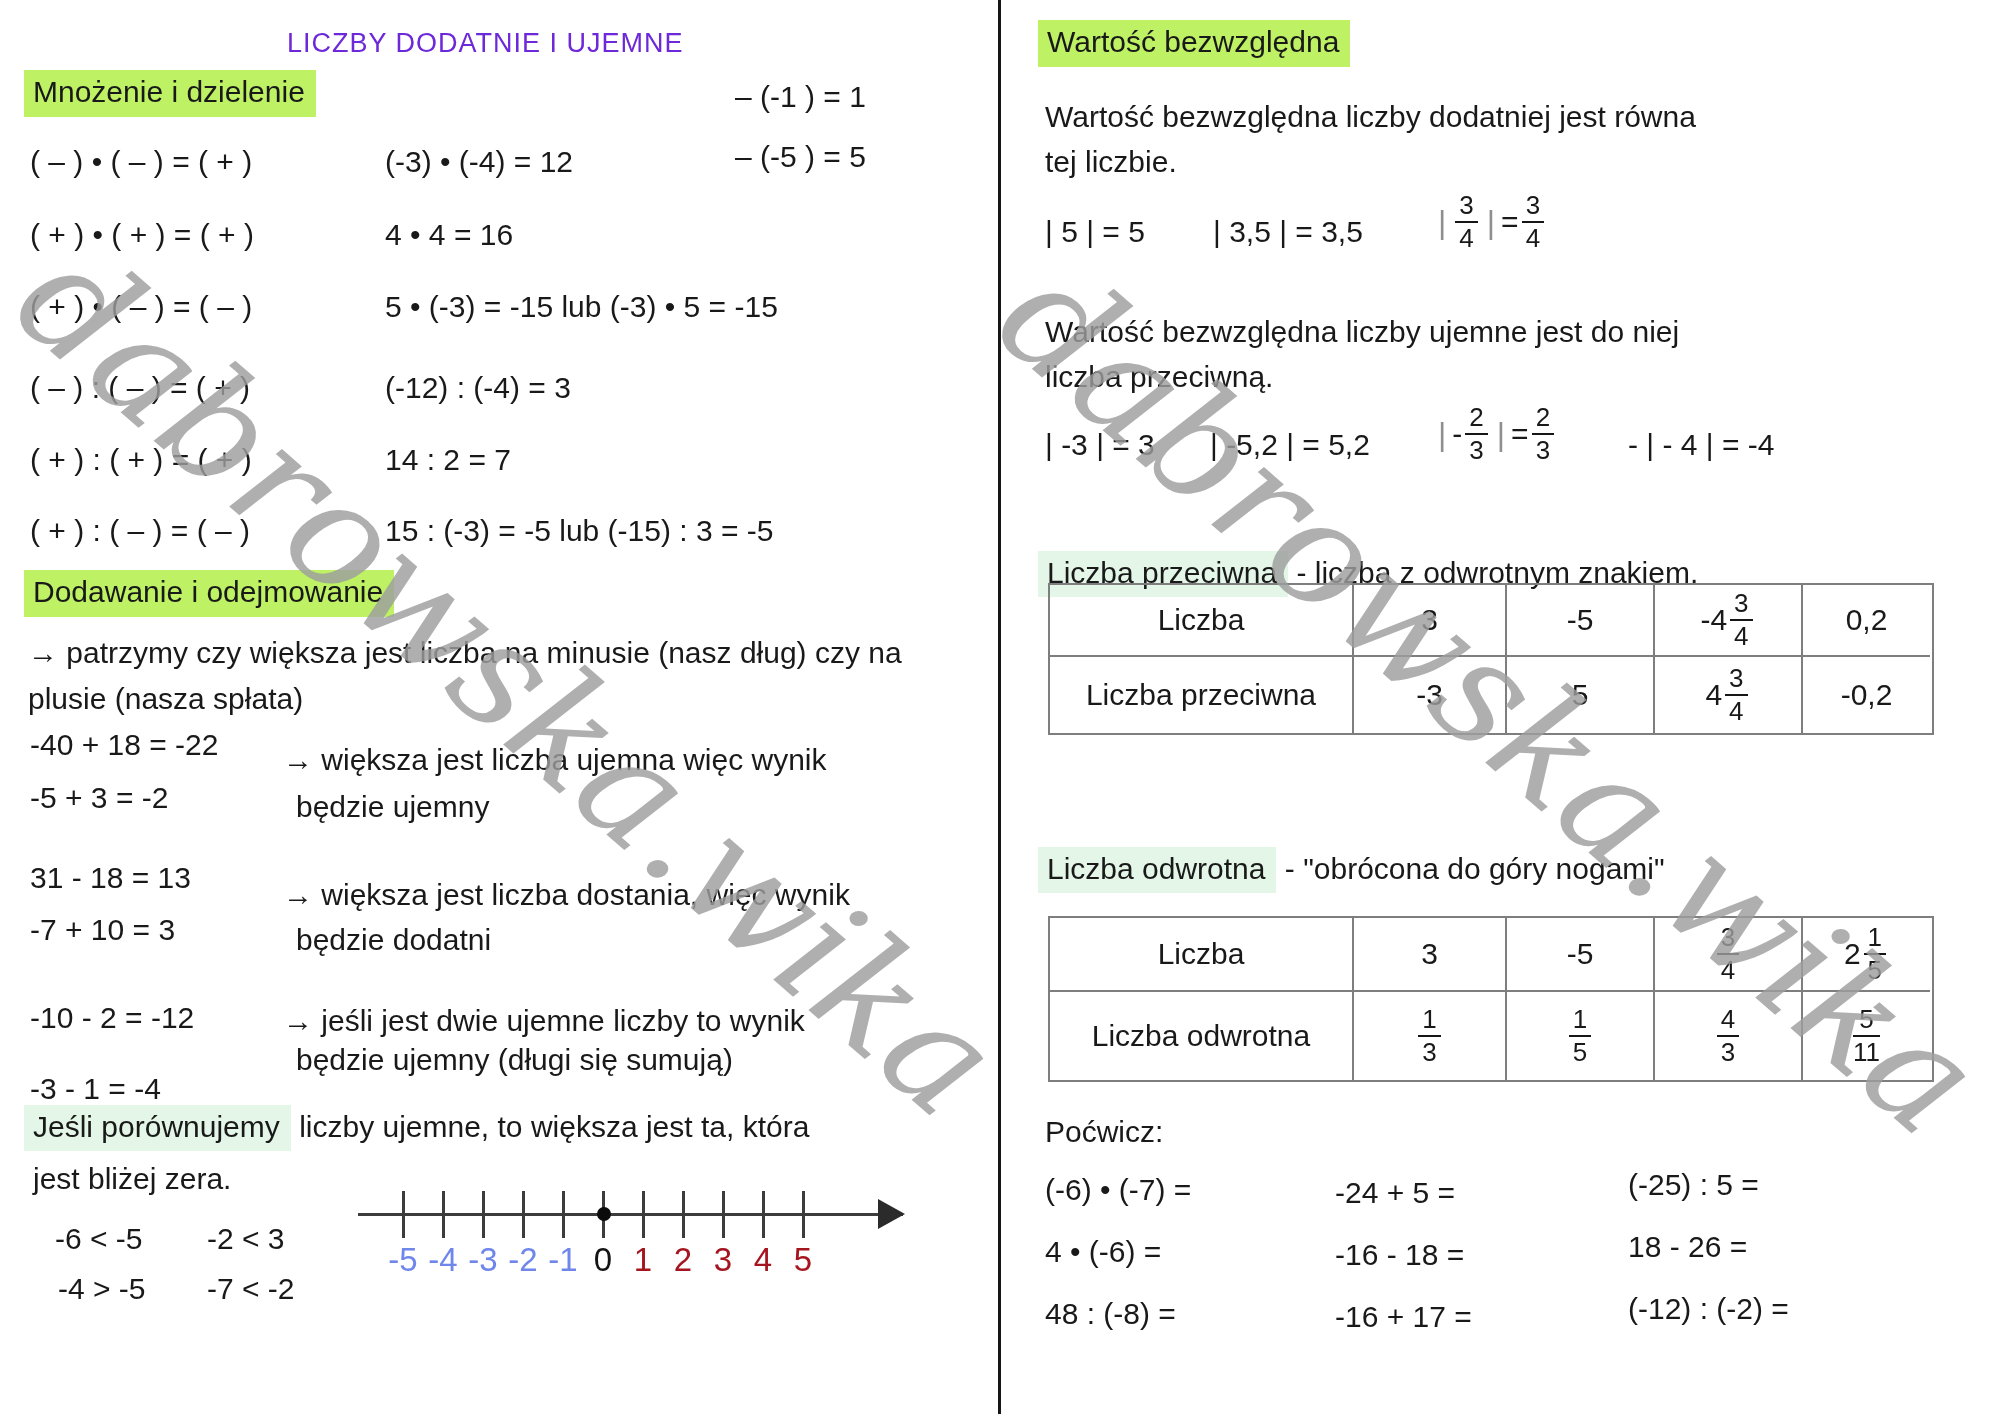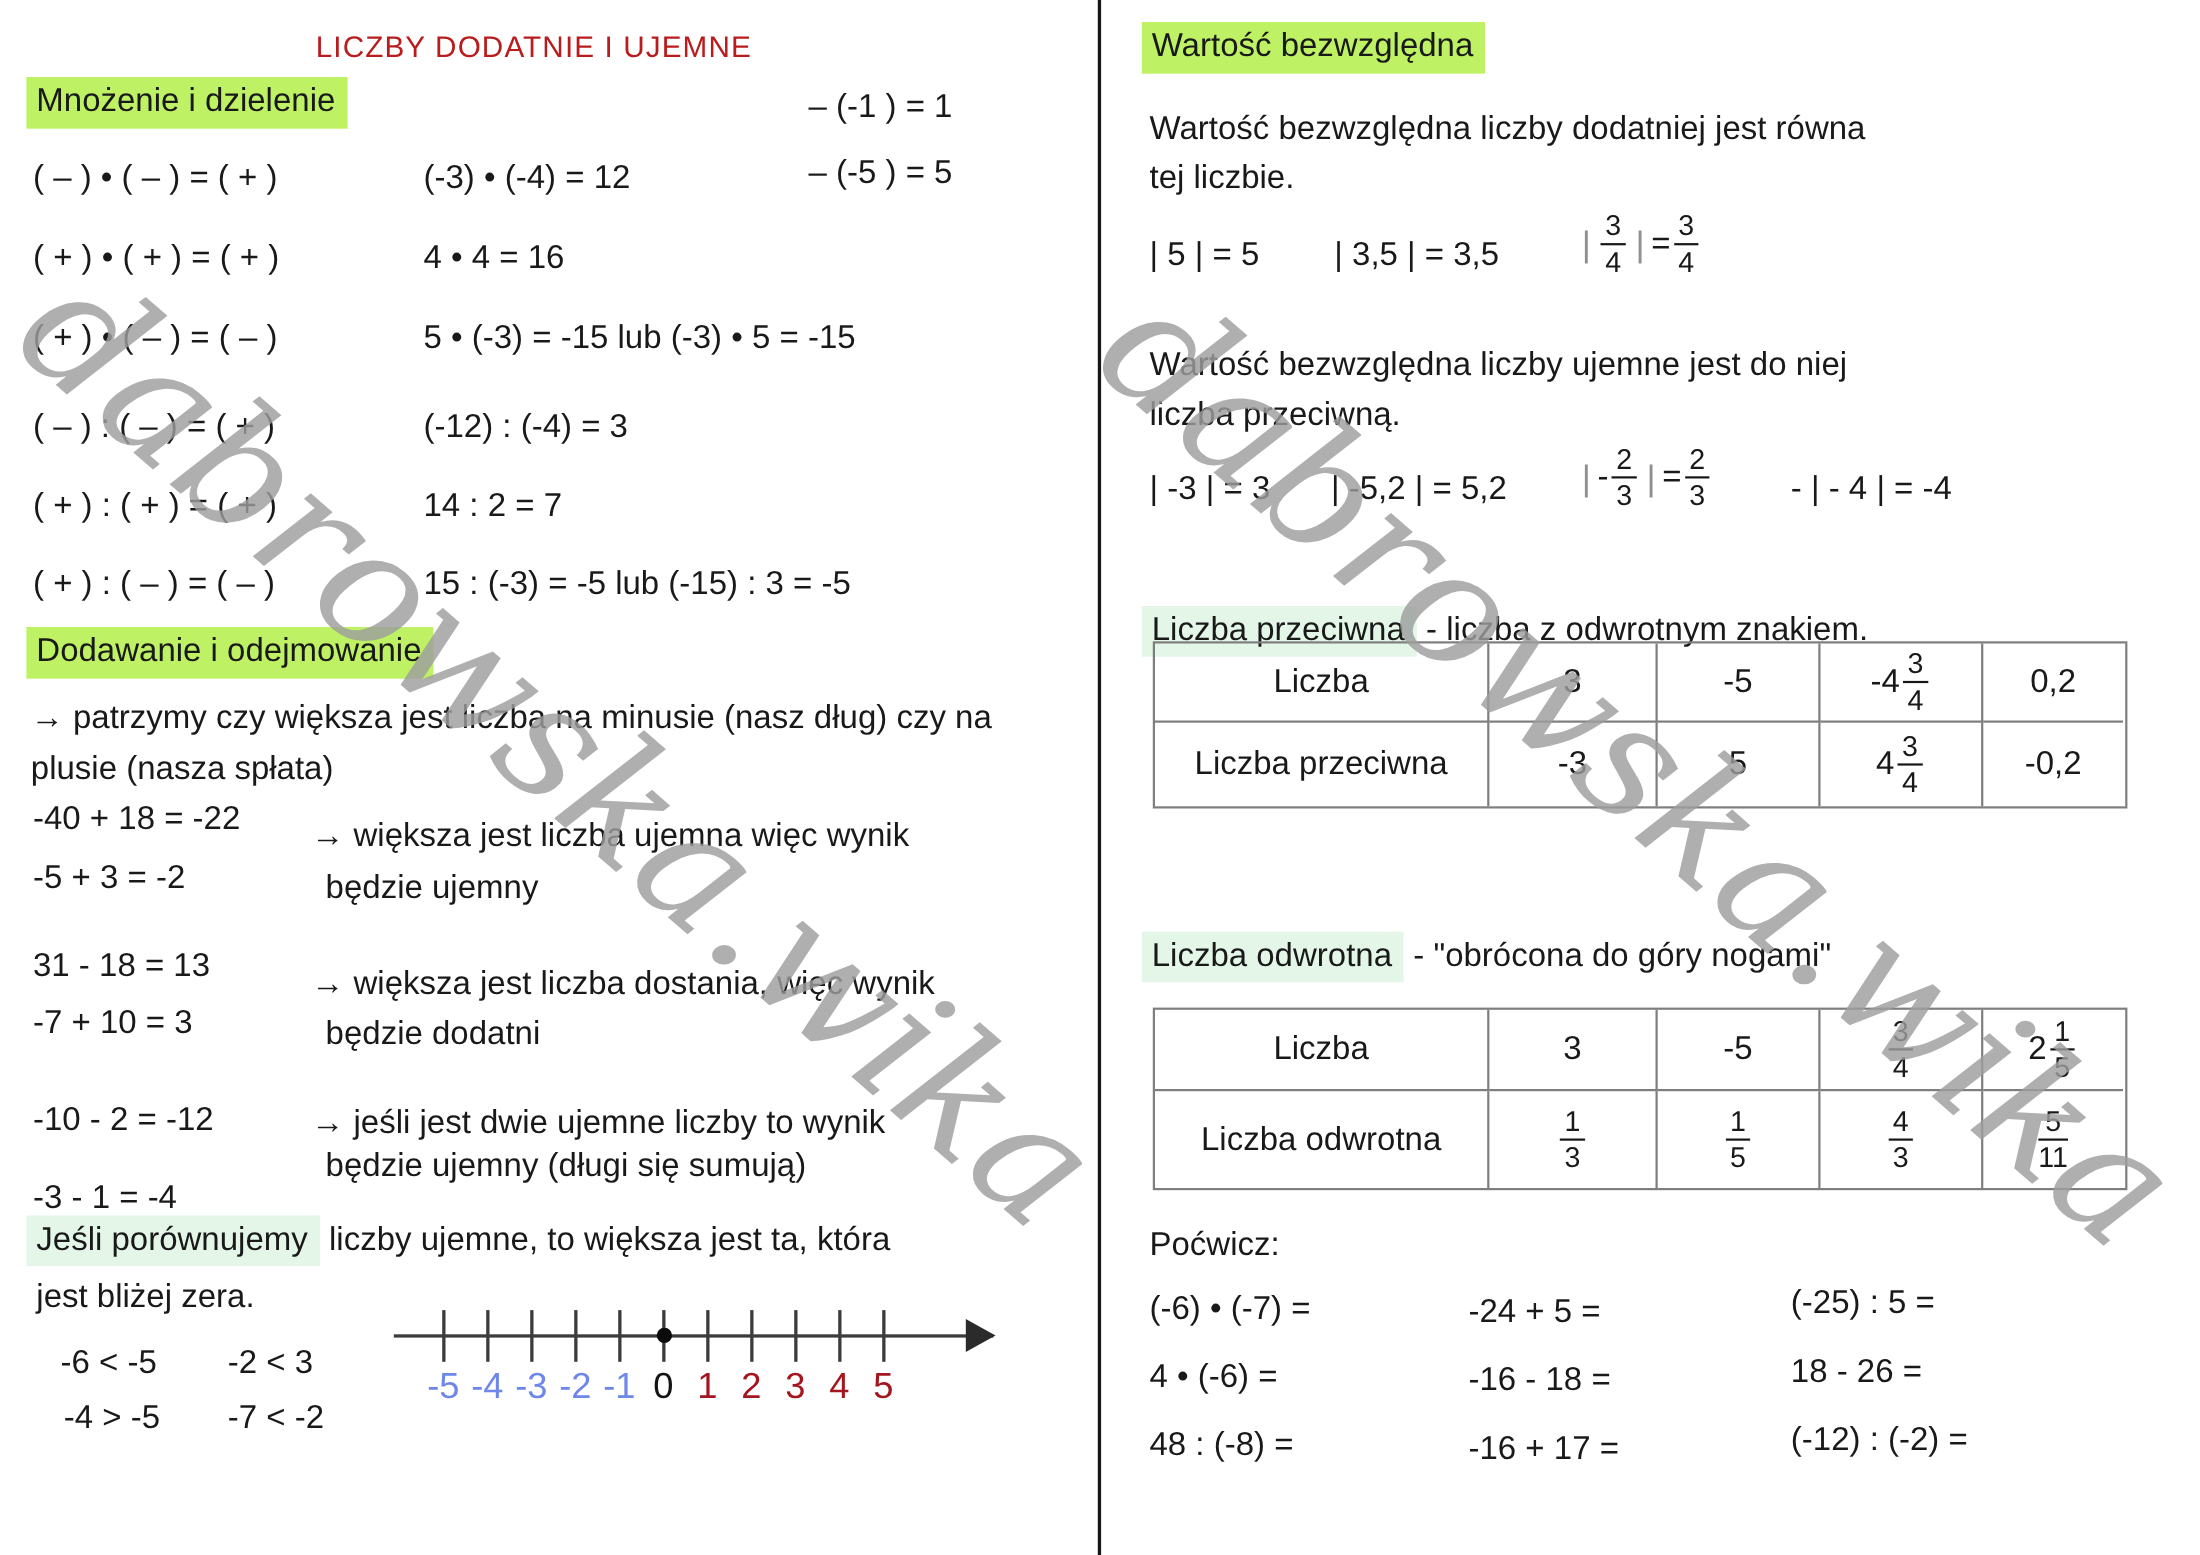--- a/index.html
+++ b/index.html
@@ -2,21 +2,21 @@
 <html><head>
 <meta charset="utf-8">
 <style>
   html,body{margin:0;padding:0;background:#ffffff;}
   .page{
     position:relative;width:2000px;height:1414px;background:#ffffff;overflow:hidden;
     font-family:"Liberation Sans","DejaVu Sans",sans-serif;color:#191919;
   }
   .title{
     position:absolute;left:287px;top:28px;font-size:27px;letter-spacing:1px;
-    color:#b91c1c;white-space:nowrap;font-weight:500;text-align:right;
+    color:#6d28d9;white-space:nowrap;font-weight:500;text-align:right;
   }
   .hl{
     position:absolute;background:#bef264;padding:5px 11px 8px 9px;font-size:30px;white-space:nowrap;
   }
   .hl-inline{background:#e3f6e7;padding:5px 11px 8px 9px;}
   .eq{position:absolute;font-size:30px;white-space:nowrap;}
   .para{position:absolute;font-size:30px;white-space:nowrap;}
   .divider{position:absolute;left:998px;top:0;width:3px;height:1414px;background:#161616;}
   
   .wm{

